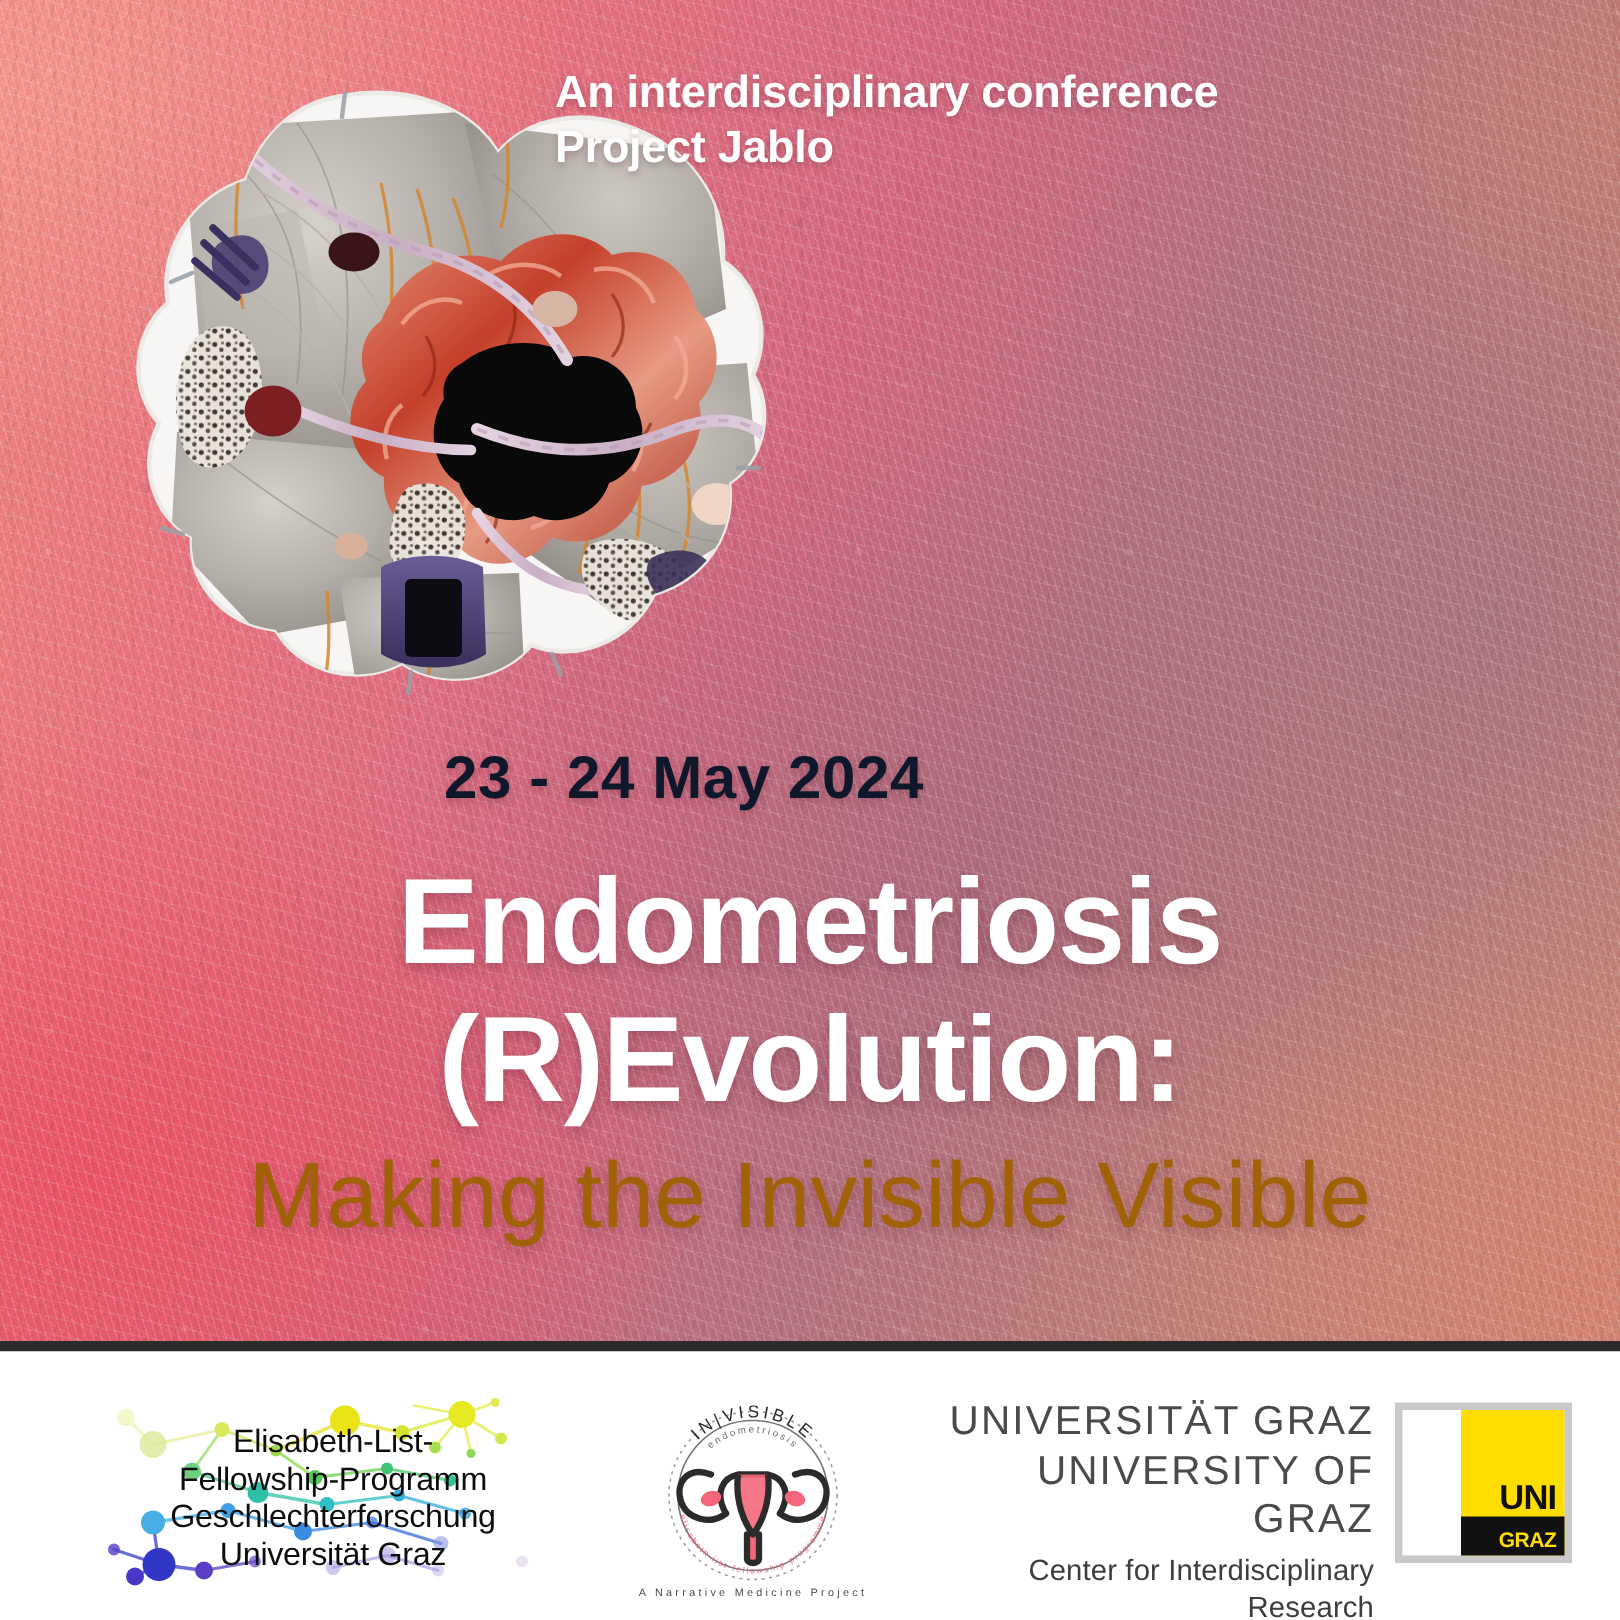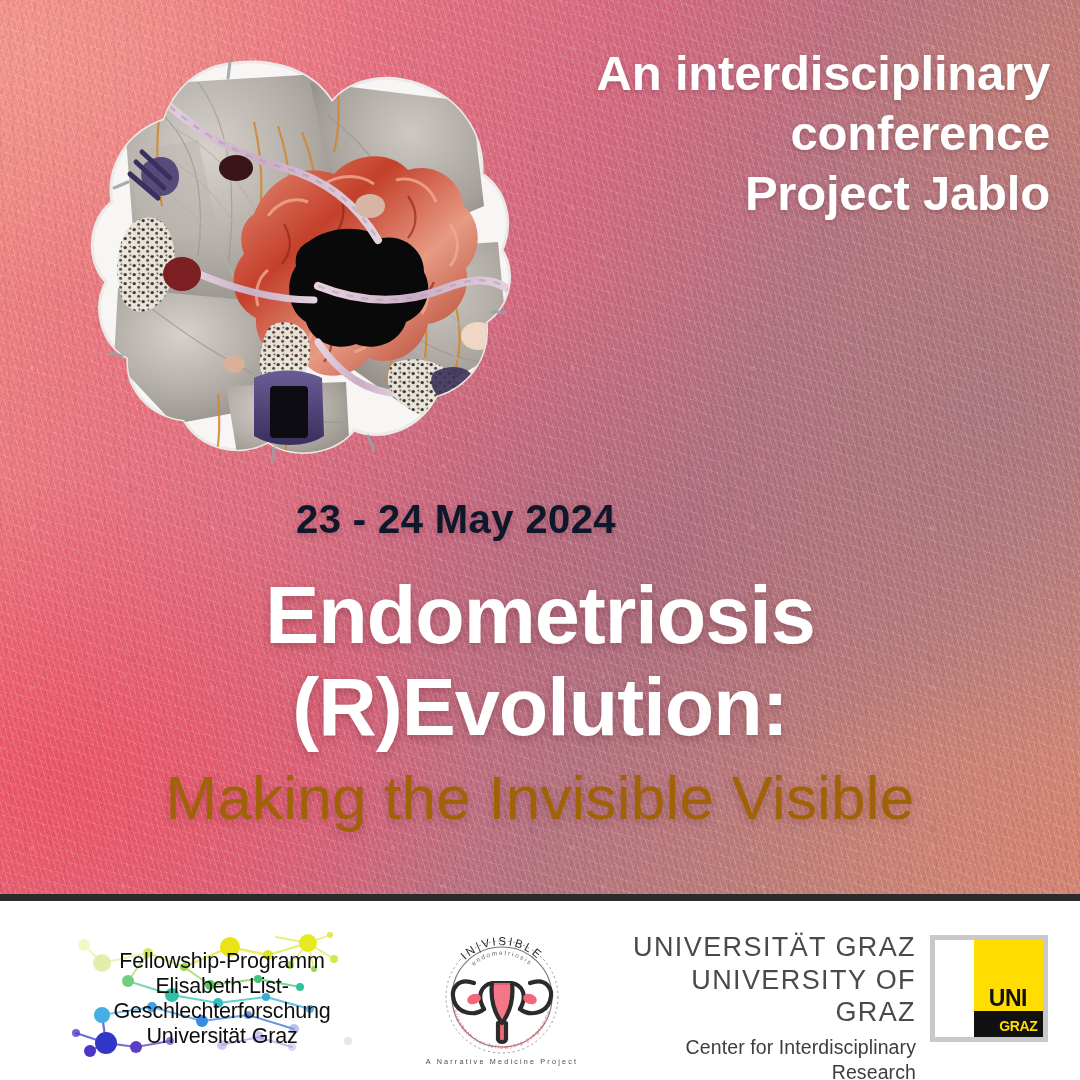--- a/index.html
+++ b/index.html
@@ -55,22 +55,22 @@
     opacity:.9;
   }
 
   
   #artwork { position:absolute; left:78px; top:56px; width:440px; height:412px; }
   #artwork svg { display:block; width:100%; height:100%; }
 
   
   .hdr {
     position:absolute; right:30px; top:44px; width:680px;
-    text-align:right; color:#ffffff;
-    font-weight:bold; font-size:49px; line-height:1.22;
+    text-align:left; color:#ffffff;
+    font-weight:bold; font-size:30px; line-height:1.22;
     letter-spacing:-0.2px;
     text-shadow:0 2px 5px rgba(90,25,40,.30);
   }
   .date {
     position:absolute; left:0; top:497px; width:912px;
     text-align:center; color:#0f172a;
     font-weight:bold; font-size:40px; letter-spacing:.4px;
     text-shadow:0 2px 6px rgba(90,25,40,.30);
   }
   .title {
@@ -125,21 +125,21 @@
   }
   #ug-mark .yellow {
     position:absolute; left:36.5%; top:0; right:0; bottom:0; background:#ffdd00;
   }
   #ug-mark .blackband {
     position:absolute; left:36.5%; right:0; bottom:0; height:27%;
     background:#111111;
   }
   #ug-mark .uni {
     position:absolute; left:40%; right:5%; bottom:28%;
-    text-align:center; color:#111111;
+    text-align:right; color:#111111;
     font-weight:bold; font-size:23px; letter-spacing:-.5px; line-height:1;
   }
   #ug-mark .graz {
     position:absolute; left:40%; right:5%; bottom:4.5%;
     text-align:right; color:#ffdd00;
     font-weight:bold; font-size:14px; letter-spacing:-.3px; line-height:1;
   }
 </style>
 </head>
 <body>
@@ -388,22 +388,22 @@
           <circle cx="74" cy="118" r="6" fill="#5a3ec6"></circle>
           <circle cx="108" cy="112" r="4" fill="#6f52cc" opacity=".75"></circle>
           <circle cx="14" cy="104" r="4" fill="#5040c8" opacity=".8"></circle>
           <circle cx="160" cy="116" r="5" fill="#a79ce0" opacity=".55"></circle>
           <circle cx="196" cy="108" r="6" fill="#9a90dc" opacity=".5"></circle>
           <circle cx="230" cy="118" r="4" fill="#b0a8e4" opacity=".45"></circle>
           <circle cx="286" cy="112" r="4" fill="#c8b8d8" opacity=".4"></circle>
         </g>
       </svg>
       <div class="txt">
+        <div>Elisabeth-List-</div>
         <div>Fellowship-Programm</div>
-        <div>Elisabeth-List-</div>
         <div>Geschlechterforschung</div>
         <div>Universität Graz</div>
       </div>
     </div>
 
     <div id="logo-invisible">
       <svg viewBox="0 0 200 145" xmlns="http://www.w3.org/2000/svg">
         <defs>
           <path id="arcTop" d="M38 76 A52 52 0 0 1 142 76" fill="none"></path>
           <path id="arcTop2" d="M48 76 A42 42 0 0 1 132 76" fill="none"></path>

